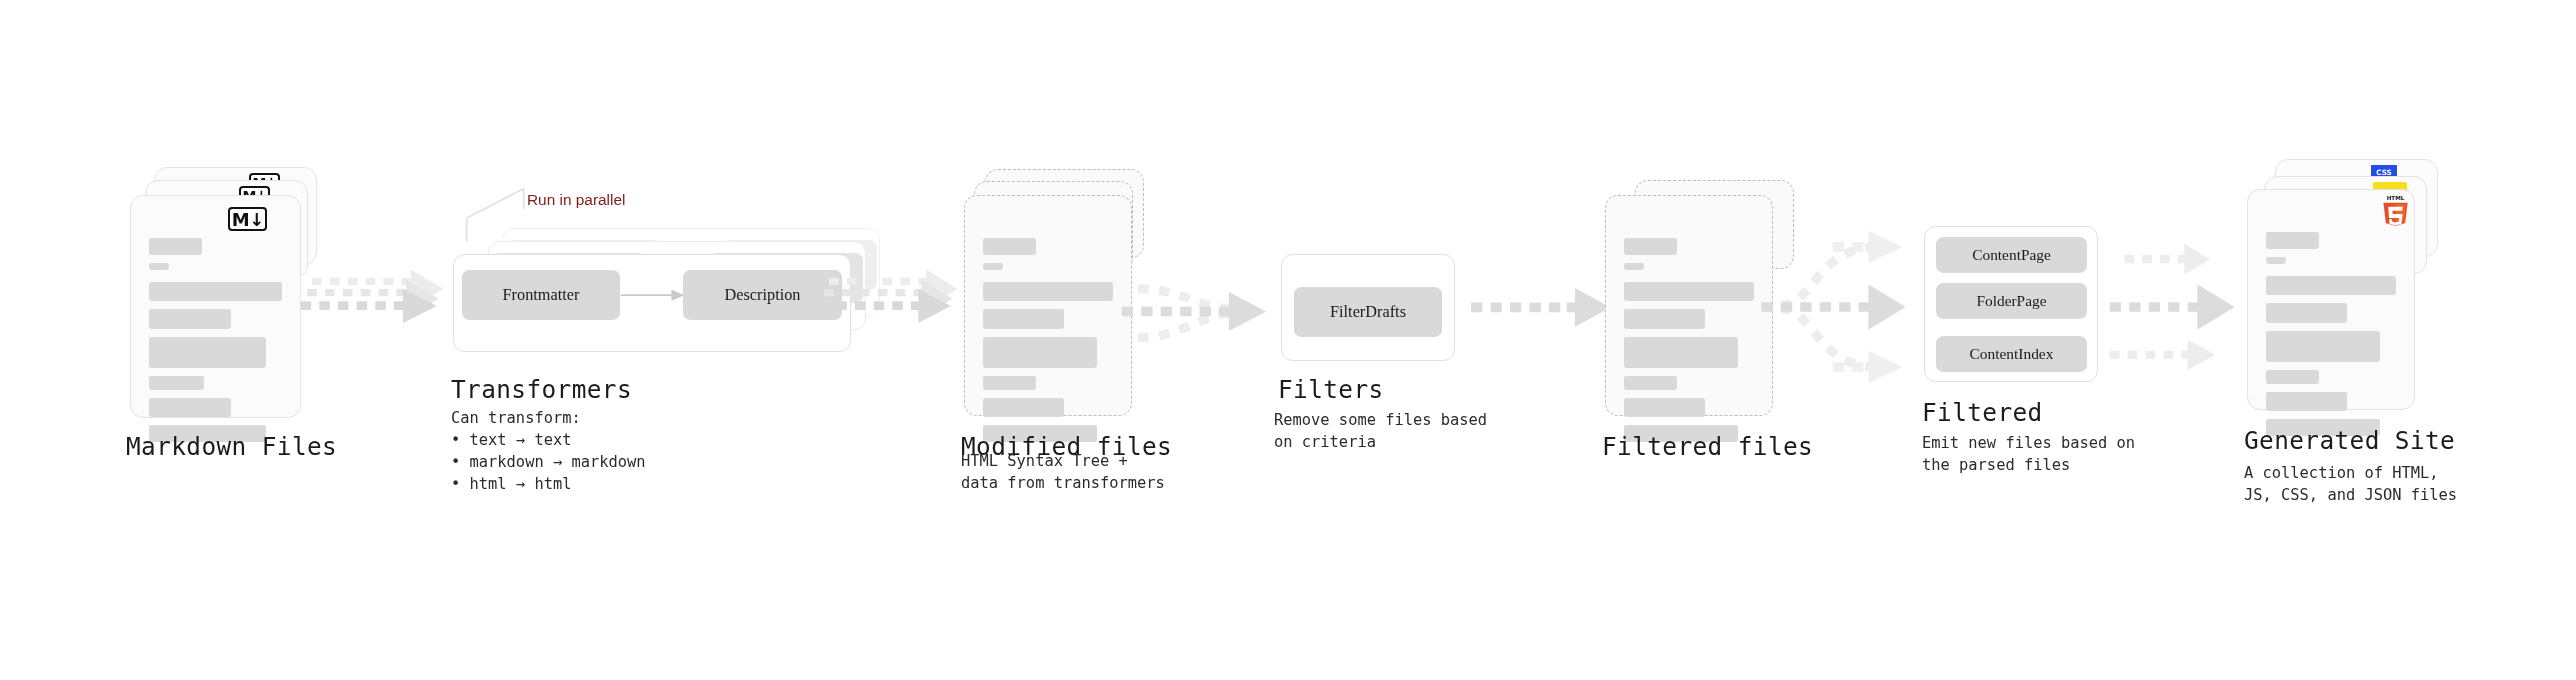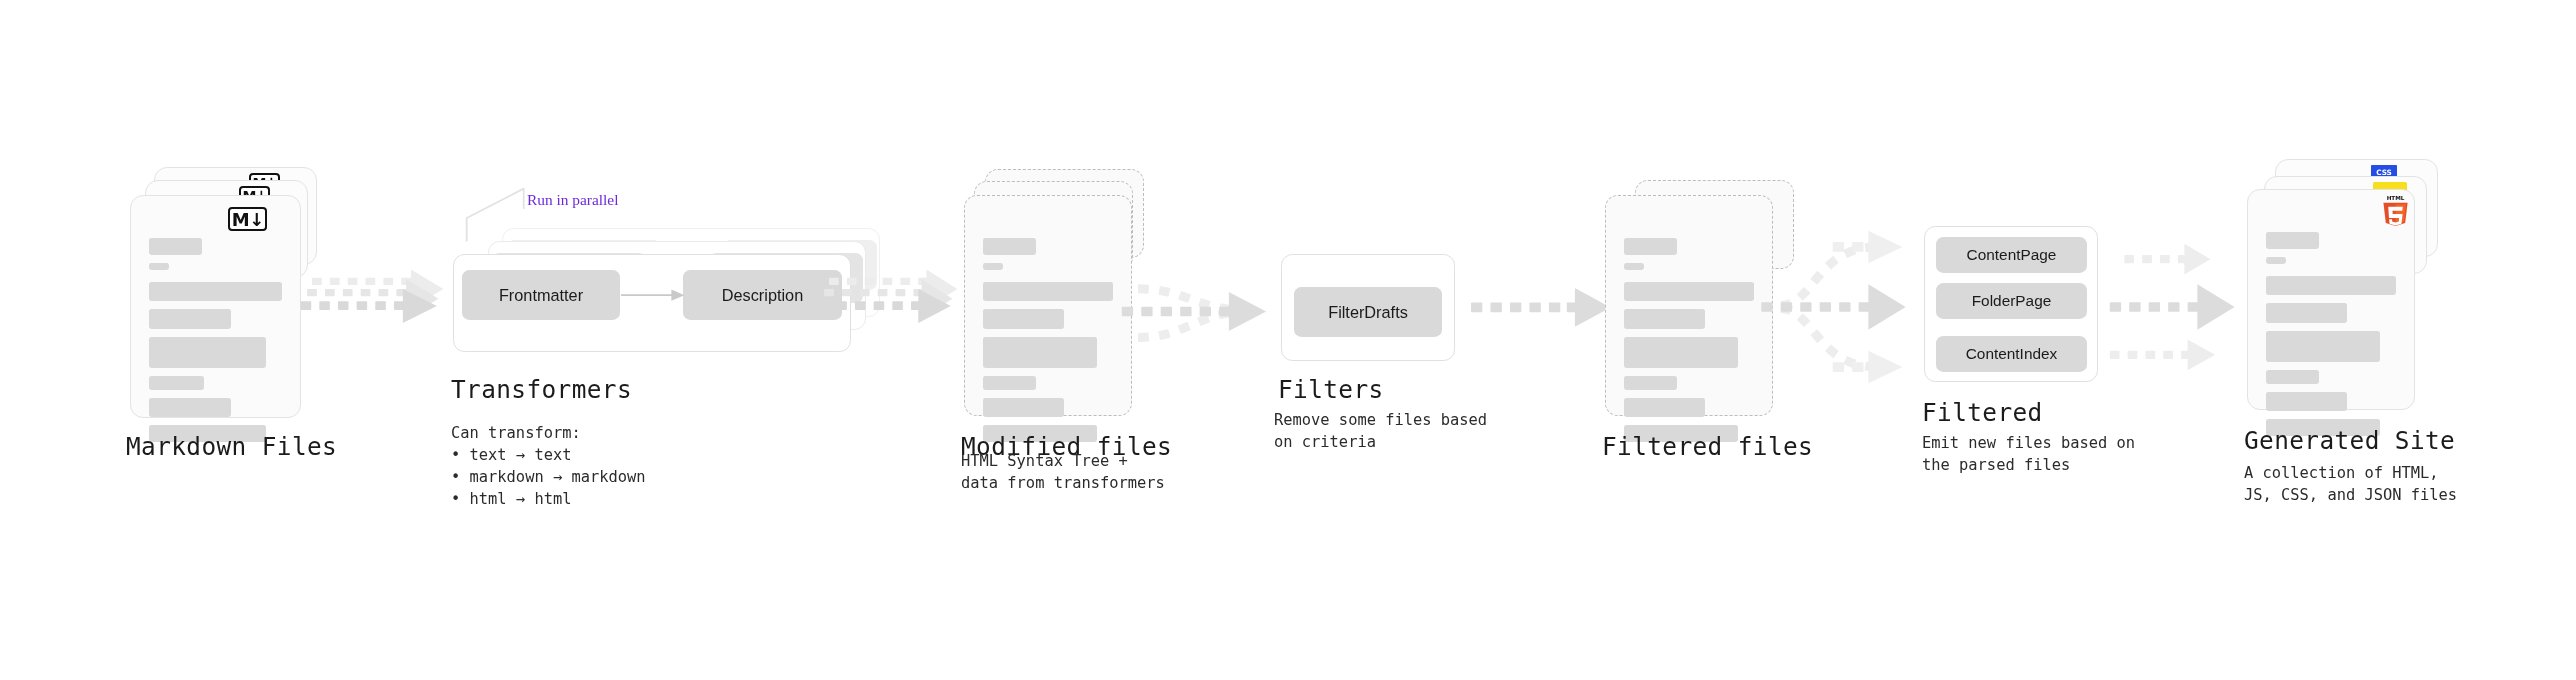--- a/index.html
+++ b/index.html
@@ -51,30 +51,30 @@
 
   
   .stagebox{
     position:absolute;box-sizing:border-box;
     background:#fff;border:1.6px solid #e0e0e0;border-radius:11.4px;
   }
   .chip{
     position:absolute;box-sizing:border-box;
     background:#d9d9d9;border-radius:7.3px;
     display:flex;align-items:center;justify-content:center;
-    font-family:Liberation Sans, sans-serif;
+    font-family:Liberation Serif, serif;
     font-size:16.3px;color:#1b1b1b;white-space:nowrap;
   }
   .chip.faint1{background:#e4e4e4;}
   .chip.faint2{background:#efefef;}
 
   .runlabel{
     position:absolute;
-    font-family:Liberation Serif, serif;
-    font-size:15.4px;color:#6d28d9;white-space:nowrap;
+    font-family:Liberation Sans, sans-serif;
+    font-size:15.4px;color:#7f1d1d;white-space:nowrap;
   }
   svg{position:absolute;overflow:visible;}
 </style>
 </head>
 <body>
 
 <div class="canvas">
 
   <div>
 
@@ -165,21 +165,21 @@
 
     <div class="stagebox" style="left:453px;top:254px;width:398px;height:98px;"></div>
     <div class="chip" style="left:462px;top:270px;width:158px;height:50px;">Frontmatter</div>
     <div class="chip" style="left:683px;top:270px;width:159px;height:50px;">Description</div>
     <svg style="left:621px;top:287px;width:65px;height:16.3px;" viewBox="0 0 80 20">
       <line x1="0" y1="10" x2="64" y2="10" stroke="#c9c9c9" stroke-width="2.4"></line>
       <polygon points="62,3 78,10 62,17" fill="#c9c9c9"></polygon>
     </svg>
 
     <div class="stage-title" style="left:451px;top:375px;">Transformers</div>
-    <div class="stage-desc" style="left:451px;top:423px;">Can transform:
+    <div class="stage-desc" style="left:451px;top:408px;">Can transform:
  • text → text
  • markdown → markdown
  • html → html</div>
   </div>
 
   <svg style="left:829px;top:276px;width:138px;height:65px;" viewBox="0 0 170 80">
     <g fill="#ececec">
       <rect x="0" y="2" width="12" height="9" rx="1"></rect>
         <rect x="22" y="2" width="12" height="9" rx="1"></rect>
       <rect x="44" y="2" width="12" height="9" rx="1"></rect>

